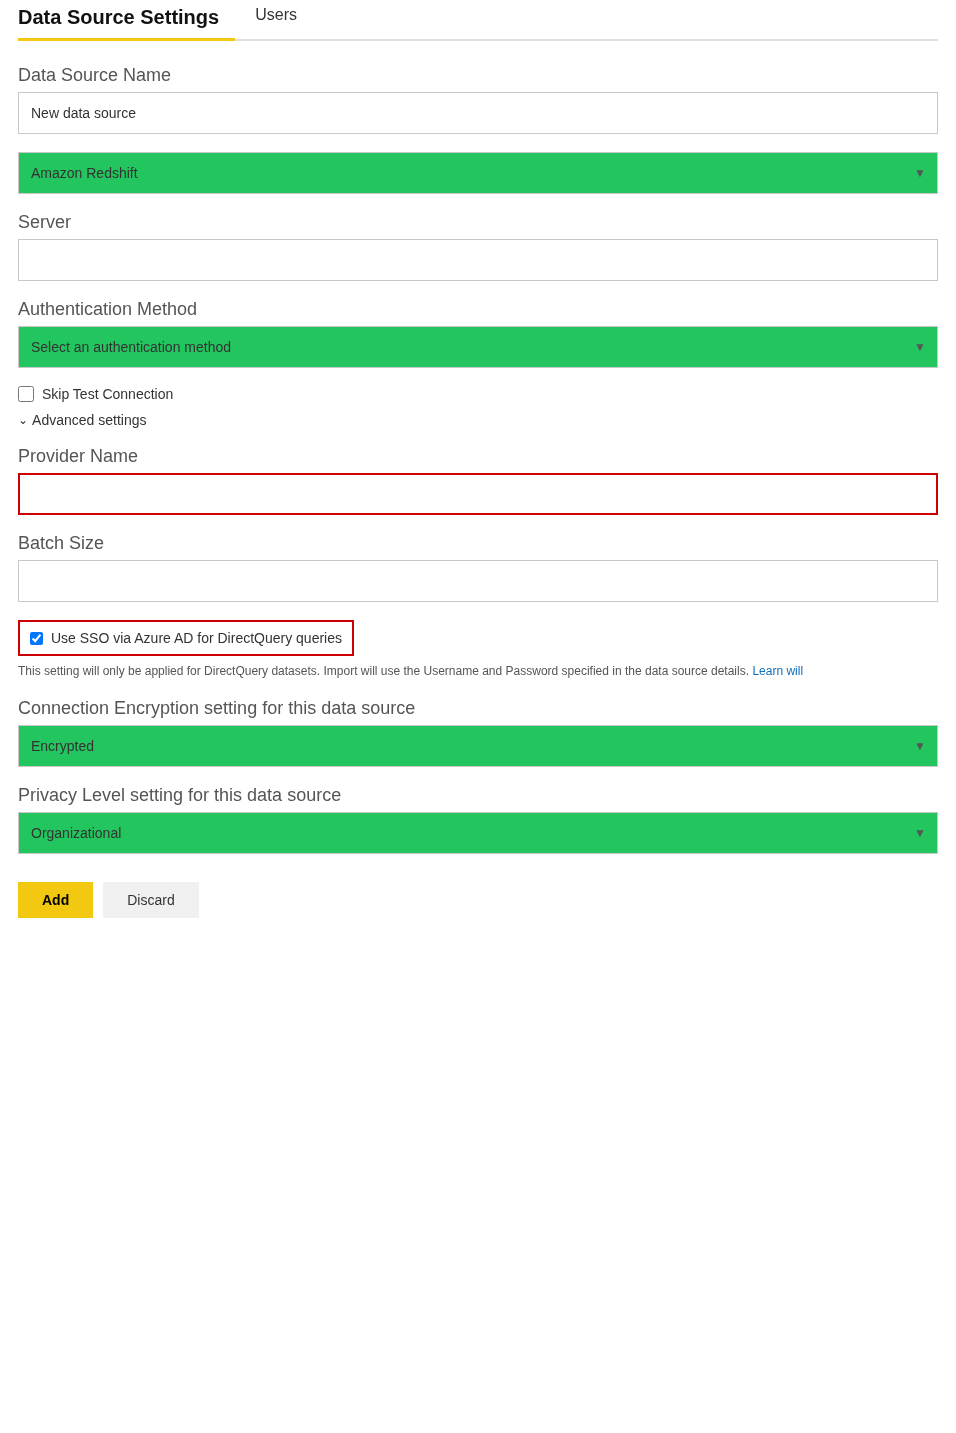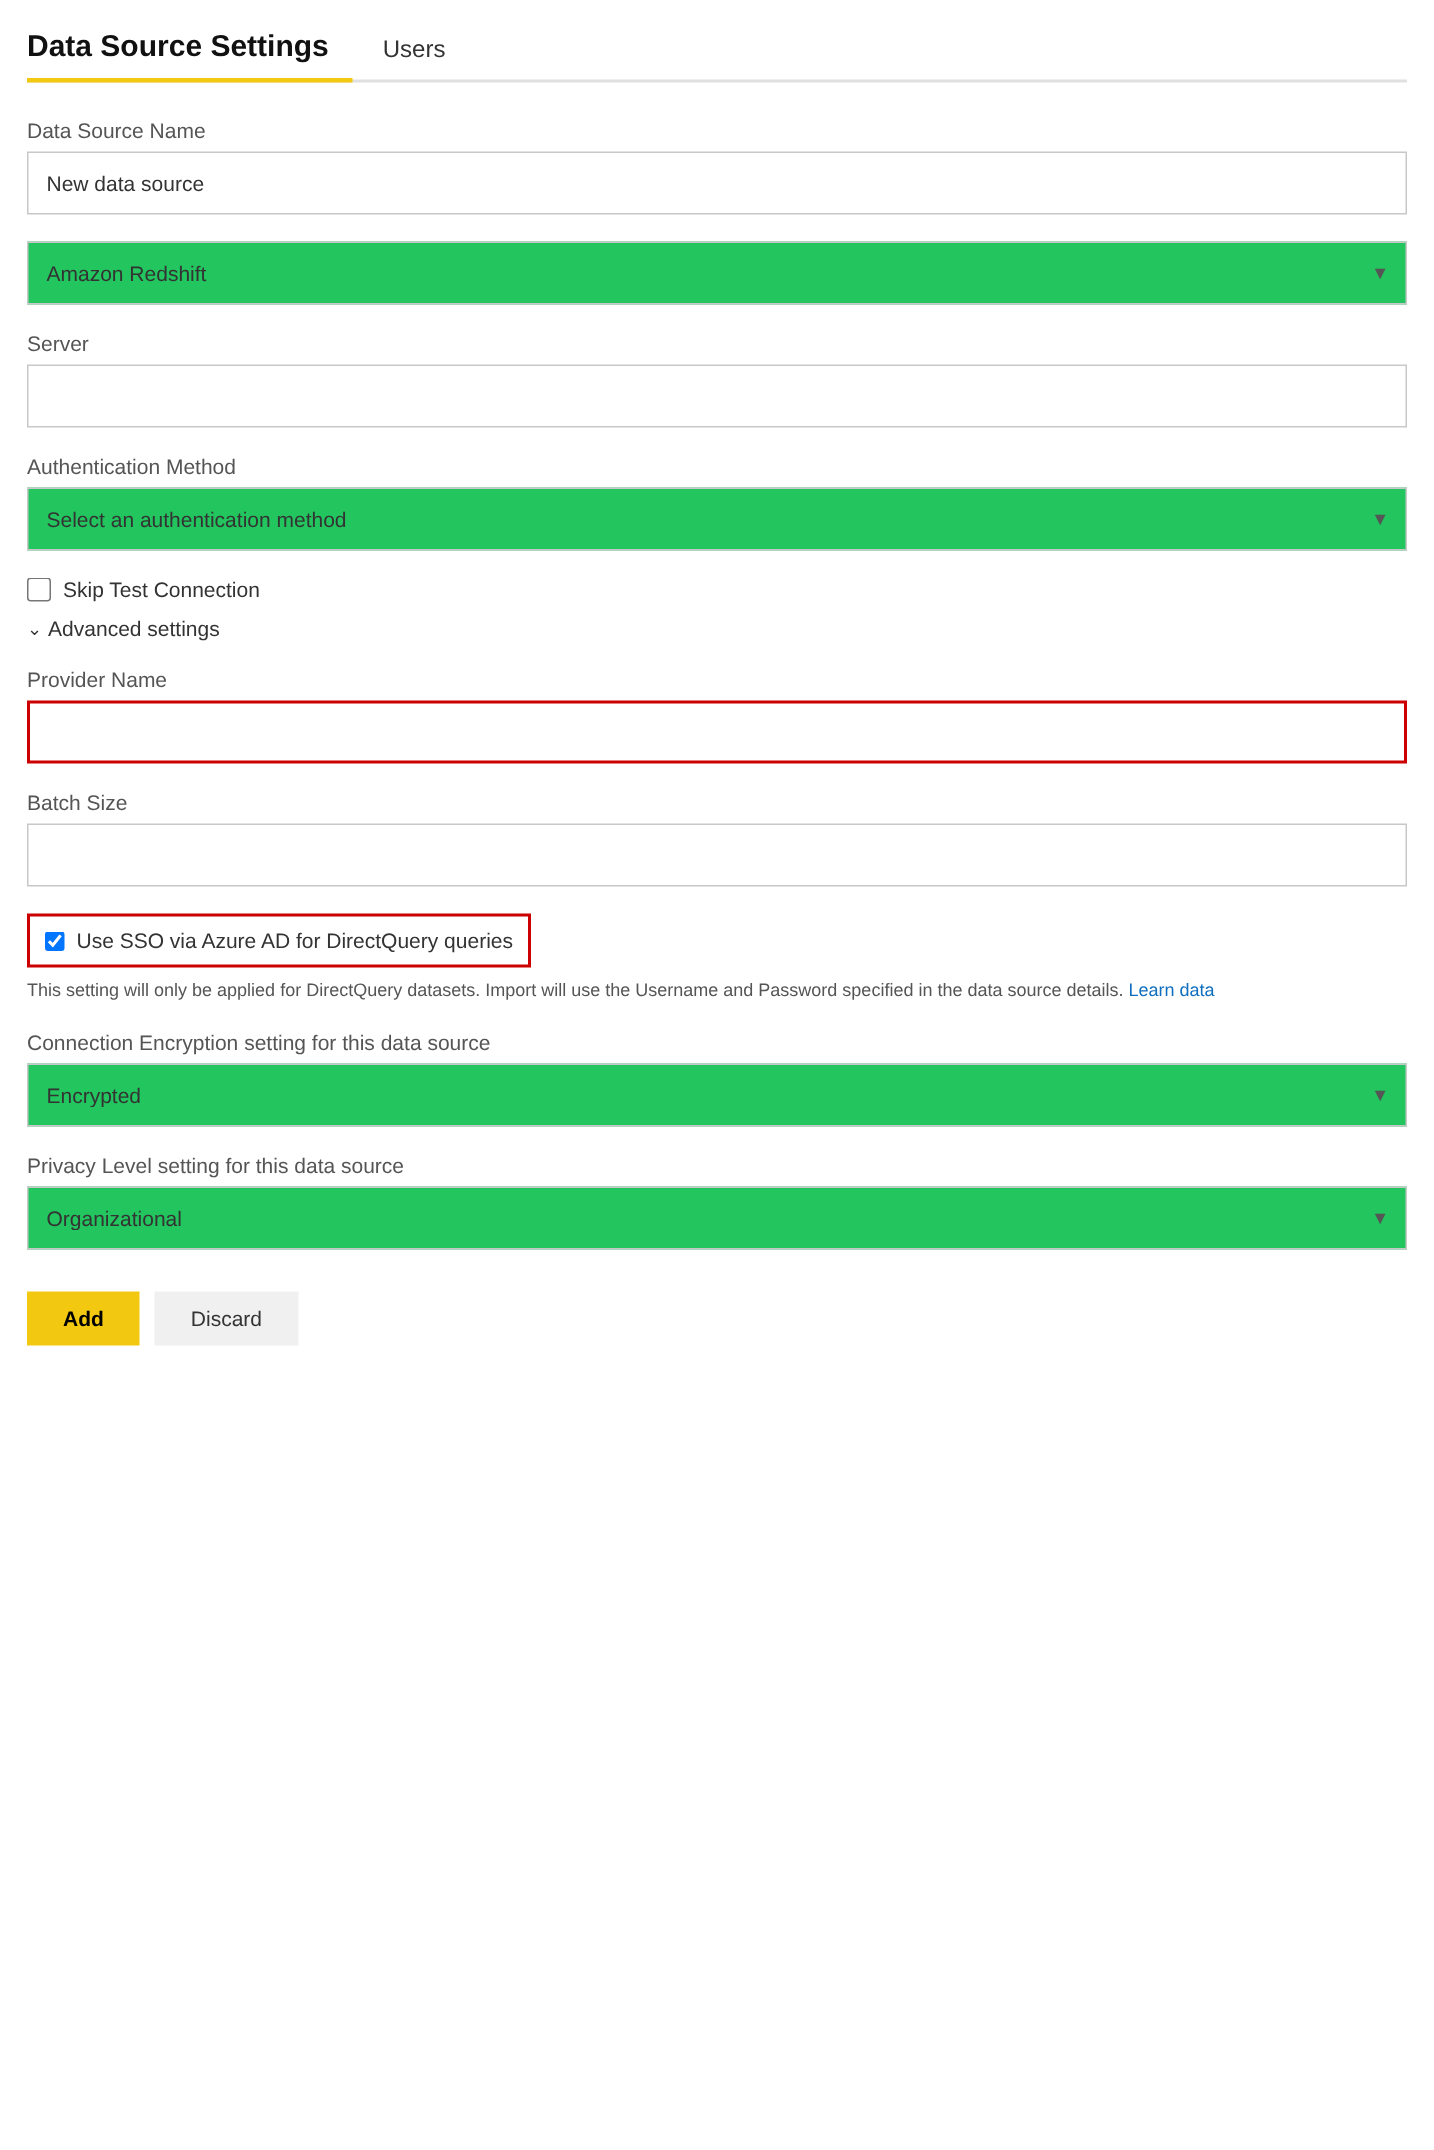--- a/index.html
+++ b/index.html
@@ -10,22 +10,21 @@
       background: #fff;
       width: 956px;
       min-height: 1433px;
     }
     .container {
       padding: 0 18px 40px 18px;
     }
     
     .tab-header {
       display: flex;
-      align-items: flex-end;
-      padding-top: 14px;
+      padding-top: 0;
       border-bottom: 2px solid #e0e0e0;
       margin-bottom: 24px;
     }
     .tab {
       font-size: 20px;
       font-weight: 400;
       color: #333;
       padding: 6px 16px 10px 0;
       cursor: pointer;
       margin-right: 20px;
@@ -49,21 +48,21 @@
       font-weight: 400;
       color: #333;
       padding: 6px 16px 10px 0;
       cursor: pointer;
     }
     
     .field-group {
       margin-bottom: 18px;
     }
     .field-label {
-      font-size: 14px;
+      font-size: 18px;
       color: #555;
       margin-bottom: 6px;
       display: block;
     }
     .text-input {
       width: 100%;
       height: 42px;
       border: 1px solid #c8c8c8;
       padding: 8px 12px;
       font-size: 14px;
@@ -238,21 +237,21 @@
     <input class="text-input" type="text" value="" style="">
   </div>
 
   <div class="sso-section">
     <div style="display:inline-flex; align-items:center; gap:8px; border: 2px solid #cc0000; padding: 8px 10px;">
       <input type="checkbox" id="ssoCheck" checked="" style="">
       <label class="checkbox-label" for="ssoCheck">Use SSO via Azure AD for DirectQuery queries</label>
     </div>
     <div class="sso-note">
       <span>This setting will only be applied for DirectQuery datasets. Import will use the Username and Password specified in the data source details.</span>
-      <a href="#">Learn data</a>
+      <a href="#">Learn will</a>
     </div>
   </div>
 
   <div class="field-group">
     <label class="field-label">Connection Encryption setting for this data source</label>
     <div class="select-wrapper">
       <select class="select-input">
         <option>Encrypted</option>
         <option>Not Encrypted</option>
         <option>Not applicable</option>

